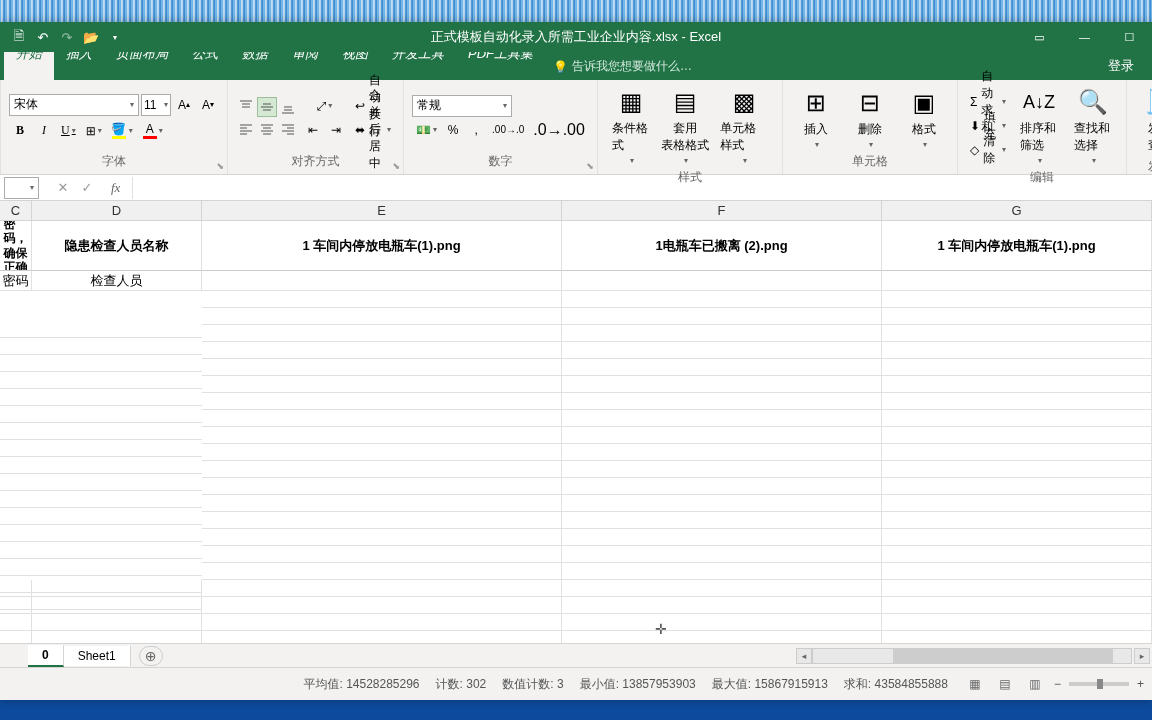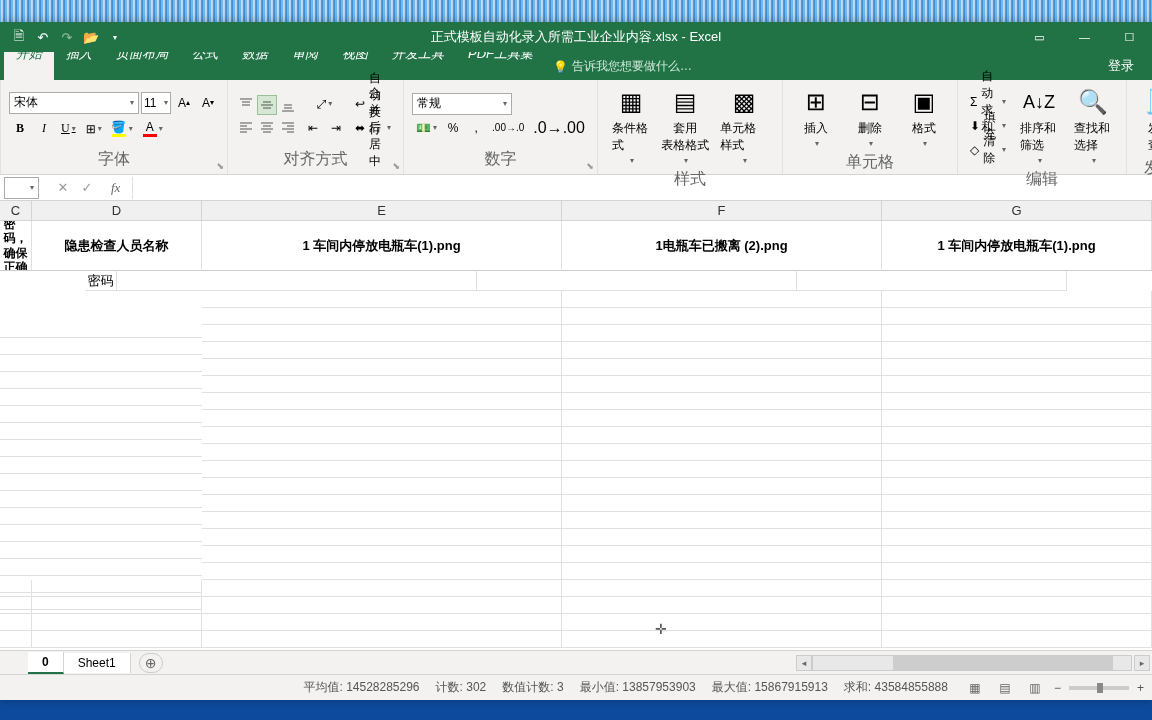--- a/index.html
+++ b/index.html
@@ -14,21 +14,21 @@
 .titlebar-right { margin-left: auto; display: flex; }
 .win-btn { width: 45px; height: 30px; display: flex; align-items: center; justify-content: center; font-size: 11px; }
 .ribbon-tabs { height: 28px; background: #217346; display: flex; align-items: flex-end; padding: 0 4px; }
 .ribbon-tab { padding: 17px 12px; font-size: 13px; color: #fff; cursor: pointer; font-style: italic; }
 .ribbon-tab.active { background: #f3f2f1; color: #217346; }
 .ribbon-tell { color: #d0e8dc; font-size: 12px; padding: 5px 8px; display: flex; align-items: center; gap: 4px; }
 .ribbon-login { margin-left: auto; color: #fff; font-size: 13px; padding: 5px 14px; }
 .ribbon { height: 95px; background: #f3f2f1; border-bottom: 1px solid #d4d4d4; display: flex; }
 .ribbon-group { border-right: 1px solid #e1e1e1; padding: 4px 8px 2px; display: flex; flex-direction: column; position: relative; }
 .ribbon-group-content { flex: 1; display: flex; align-items: center; gap: 4px; }
-.ribbon-group-label { text-align: center; font-size: 16px; color: #666; padding: 2px 0; }
+.ribbon-group-label { text-align: center; font-size: 12px; color: #666; padding: 2px 0; }
 .ribbon-group-launcher { position: absolute; bottom: 3px; right: 3px; font-size: 9px; color: #999; }
 .font-controls { display: flex; flex-direction: column; gap: 4px; }
 .font-row { display: flex; gap: 2px; align-items: center; }
 .font-name { width: 130px; height: 22px; border: 1px solid #ababab; background: #fff; font-size: 12px; padding: 0 4px; display: flex; align-items: center; justify-content: space-between; }
 .font-size { width: 30px; height: 22px; border: 1px solid #ababab; background: #fff; font-size: 12px; padding: 0 2px; display: flex; align-items: center; justify-content: space-between; }
 .btn-sm { min-width: 22px; height: 22px; border: 1px solid transparent; display: inline-flex; align-items: center; justify-content: center; font-size: 12px; cursor: pointer; padding: 0 3px; }
 .btn-sm.bold { font-weight: bold; font-family: "Times New Roman"; }
 .btn-sm.italic { font-style: italic; font-family: "Times New Roman"; }
 .btn-sm.underline { text-decoration: underline; font-family: "Times New Roman"; }
 .dd { font-size: 8px; margin-left: 2px; color: #666; }
@@ -58,21 +58,21 @@
 .cell.yellow { background: #ffff00; margin-top: 46px; }
 .cell.center { justify-content: center; }
 .cursor-icon { position: absolute; font-size: 14px; color: #555; }
 .sheet-tabs { height: 24px; background: #f3f2f1; border-top: 1px solid #d4d4d4; display: flex; align-items: center; position: relative; }
 .sheet-tab { padding: 3px 14px; font-size: 12px; border-right: 1px solid #d4d4d4; background: #fff; cursor: pointer; }
 .sheet-tab.active { border-bottom: 2px solid #217346; font-weight: bold; }
 .add-sheet { width: 24px; height: 20px; display: flex; align-items: center; justify-content: center; margin-left: 8px; cursor: pointer; color: #666; border: 1px solid #ccc; border-radius: 10px; font-size: 14px; }
 .hscroll-track { position: absolute; right: 20px; width: 320px; height: 16px; background: #e8e8e8; border: 1px solid #ccc; }
 .hscroll-thumb { position: absolute; left: 80px; width: 220px; height: 14px; background: #cdcdcd; }
 .hscroll-btn { position: absolute; width: 16px; height: 16px; background: #e8e8e8; border: 1px solid #ccc; display: flex; align-items: center; justify-content: center; font-size: 9px; color: #666; }
-.status-bar { height: 26px; background: #f3f2f1; border-top: 1px solid #d4d4d4; display: flex; align-items: center; font-size: 12px; color: #555; padding: 0 8px; gap: 16px; }
+.status-bar { height: 33px; background: #f3f2f1; border-top: 1px solid #d4d4d4; display: flex; align-items: center; font-size: 12px; color: #555; padding: 0 8px; gap: 16px; }
 .status-right { margin-left: auto; display: flex; align-items: center; gap: 8px; }
 .view-btn { width: 22px; height: 18px; display: flex; align-items: center; justify-content: center; font-size: 12px; color: #666; }
 .zoom-slider { width: 60px; height: 4px; background: #ccc; position: relative; }
 .zoom-thumb { position: absolute; left: 28px; top: -3px; width: 6px; height: 10px; background: #888; }
 .c-C { width: 32px; } .c-D { width: 170px; } .c-E { width: 360px; } .c-F { width: 320px; } .c-G { width: 270px; }
 </style>
 </head>
 <body>
 <div class="desktop-bg"></div>
 <div class="stripes"></div>
@@ -358,20 +358,21 @@
     </div>
     <div class="row header-row">
       <div class="cell hdr c-C" style="white-space:normal;font-size:12px;line-height:1.2">密码，确保正确</div>
       <div class="cell hdr c-D">隐患检查人员名称</div>
       <div class="cell hdr c-E">1 车间内停放电瓶车(1).png</div>
       <div class="cell hdr c-F">1电瓶车已搬离 (2).png</div>
       <div class="cell hdr c-G">1 车间内停放电瓶车(1).png</div>
     </div>
     <div class="row subheader-row">
       <div class="cell center c-C">密码</div>
+      <div class="cell center c-D">检查人员</div>
       <div class="cell c-E"></div>
       <div class="cell c-F"></div>
       <div class="cell c-G"></div>
     </div>
     <div id="data-rows">
         <div class="row">
           <div class="cell yellow c-C">abcd</div>
           <div class="cell yellow c-D">叶双</div>
           <div class="cell c-E"></div>
           <div class="cell c-F"></div>

